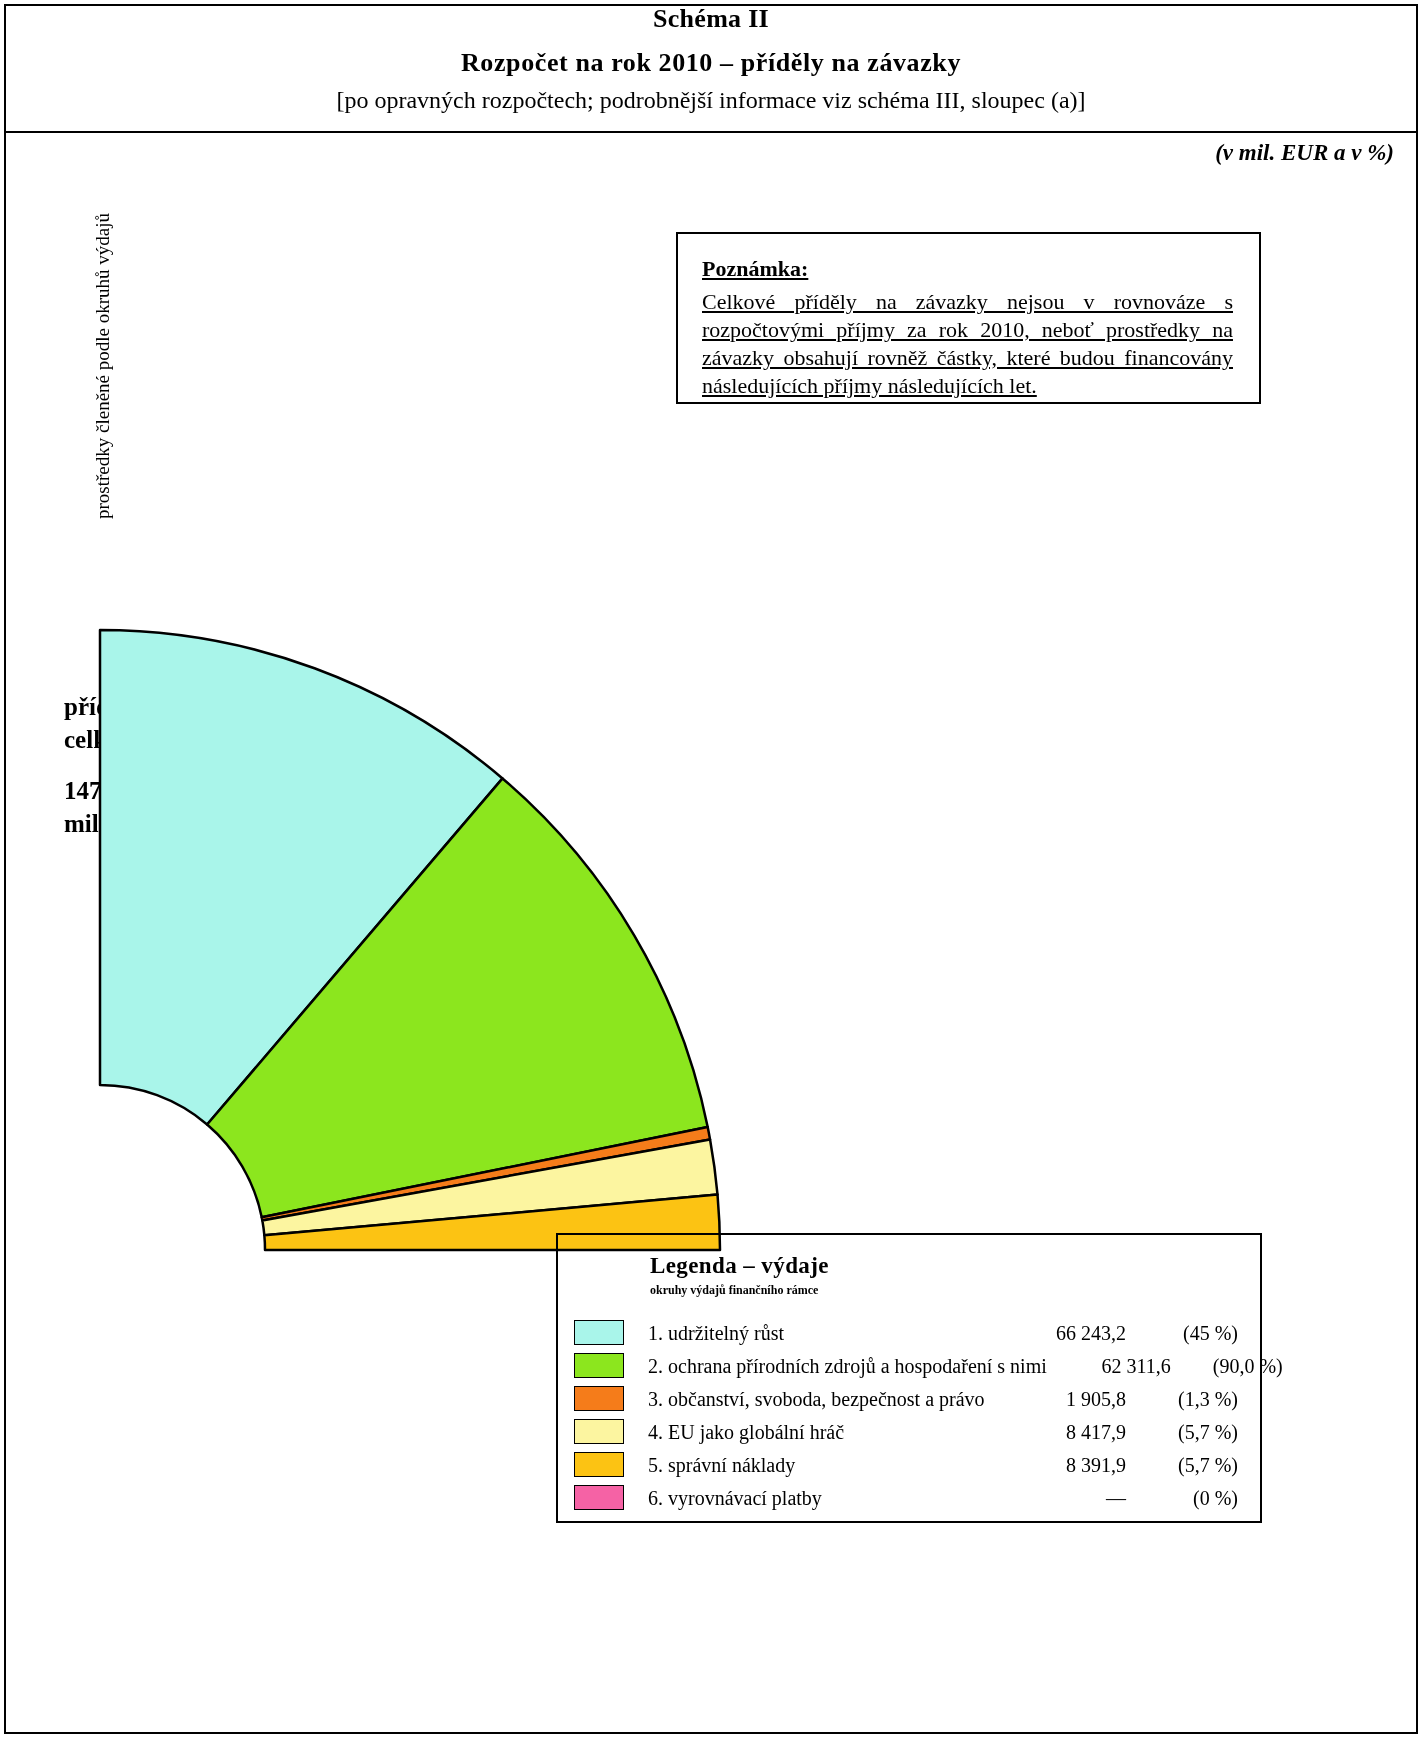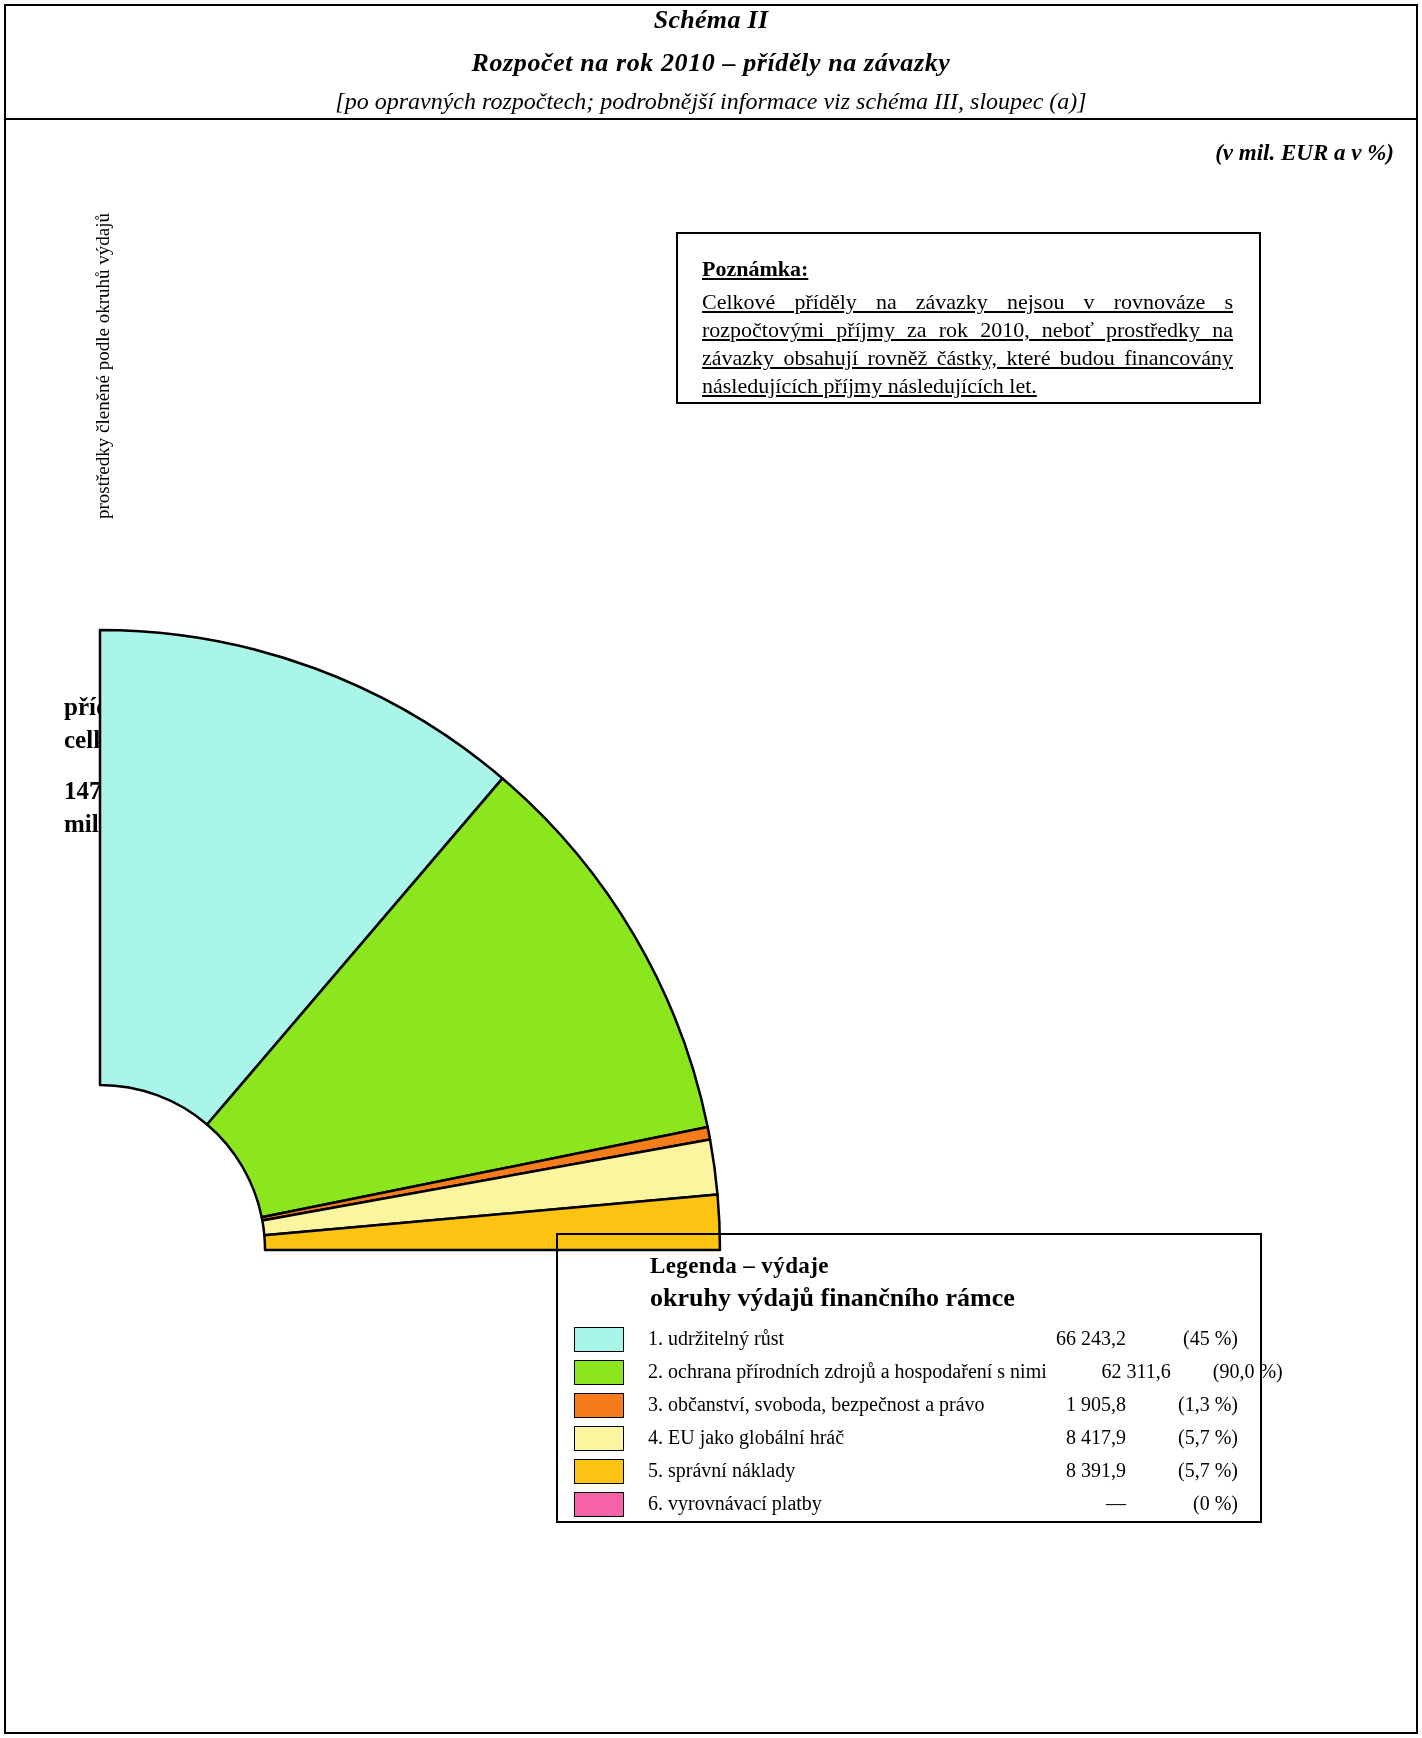--- a/index.html
+++ b/index.html
@@ -1,22 +1,22 @@
 <!DOCTYPE html>
 <html><head>
 <meta charset="utf-8">
 <style>
   html,body{margin:0;padding:0;background:#ffffff;}
   body{width:1422px;height:1738px;font-family:"Liberation Serif",serif;color:#000;}
   #page{position:relative;width:1422px;height:1738px;box-sizing:border-box;}
 
   .frame{position:absolute;left:4px;top:4px;width:1414px;height:1730px;border:2px solid #000;box-sizing:border-box;}
 
-  .header-box{position:absolute;left:4px;top:4px;width:1414px;height:116px;border-bottom:2px solid #000;box-sizing:border-box;
-    display:flex;flex-direction:column;align-items:center;justify-content:center;font-style:italic;}
+  .header-box{position:absolute;left:4px;top:4px;width:1414px;height:129px;border-bottom:2px solid #000;box-sizing:border-box;
+    display:flex;flex-direction:column;align-items:center;justify-content:flex-start;}
   .h-line1{font-weight:bold;font-size:26px;letter-spacing:.3px;line-height:1.18;}
   .h-line2{font-weight:bold;font-size:26px;letter-spacing:.6px;line-height:1.3;margin-top:11px;}
   .h-line3{font-size:24px;line-height:1.3;margin-top:6px;}
 
   .units{position:absolute;right:28px;top:140px;font-style:italic;font-weight:bold;font-size:23px;text-align:right;}
 
   .vlabel{position:absolute;left:-145px;top:355px;width:400px;text-align:center;
     transform:rotate(-90deg);font-size:19px;white-space:nowrap;}
   .vlabel-wrap{position:absolute;left:48px;top:0;width:40px;height:720px;}
 
@@ -26,23 +26,23 @@
   .chartwrap{position:absolute;left:0;top:0;width:1422px;height:1738px;pointer-events:none;}
 
   .note-box{position:absolute;left:676px;top:232px;width:585px;height:172px;border:2px solid #000;box-sizing:border-box;
     padding:22px 26px 0 24px;text-decoration:underline;}
   .note-title{font-weight:bold;font-size:22px;margin-bottom:6px;}
   .note-body{font-size:22px;line-height:1.27;text-align:justify;}
 
   .legend-box{position:absolute;left:556px;top:1233px;width:706px;height:290px;border:2px solid #000;box-sizing:border-box;
     padding:18px 0 0 0;}
   .legend-title{font-weight:bold;font-size:23px;margin:0 0 4px 92px;letter-spacing:.4px;}
-  .legend-sub{font-weight:bold;font-size:26px;margin:0 12px 14px 92px;}
+  .legend-sub{font-weight:bold;font-size:12px;margin:0 12px 14px 92px;}
   .legend-rows{margin-top:4px;}
-  .lrow{display:flex;align-items:flex-start;height:33px;}
+  .lrow{display:flex;align-items:flex-end;height:33px;}
   .swatch{width:48px;height:23px;border:1.6px solid #000;margin-left:16px;margin-right:24px;flex:none;}
   .lname{font-size:20px;flex:1 1 auto;white-space:nowrap;}
   .lval{font-size:20px;width:124px;text-align:right;flex:none;}
   .lpct{font-size:20px;width:112px;text-align:right;padding-right:22px;flex:none;}
 </style>
 </head>
 <body>
 
 <div id="page">
 

